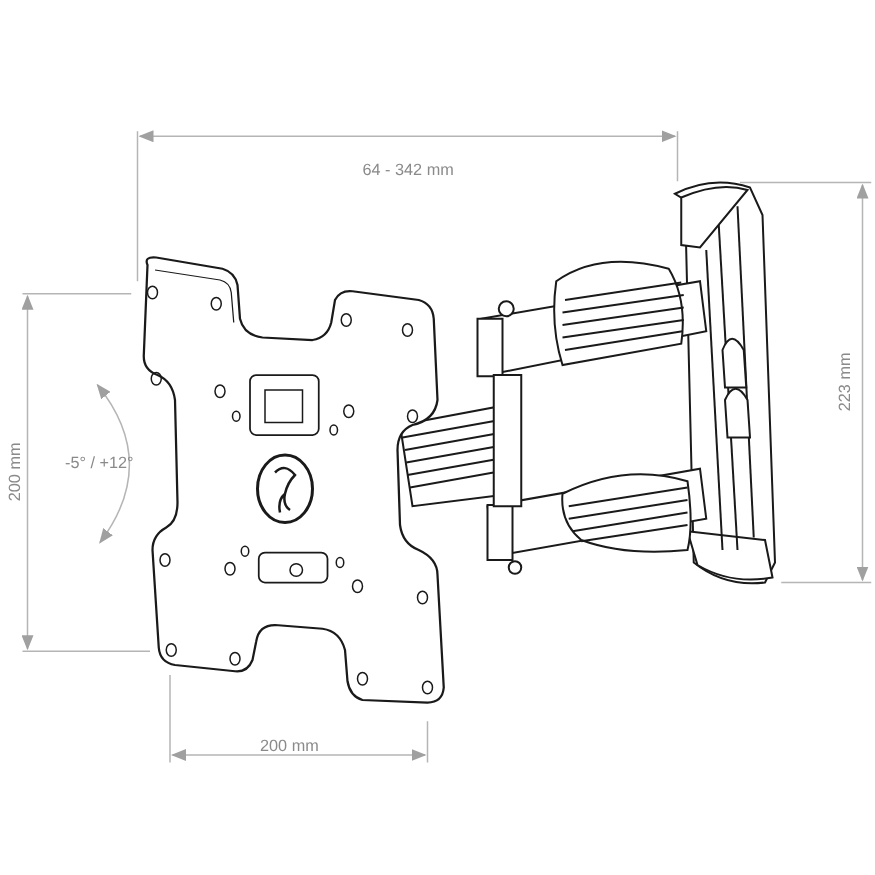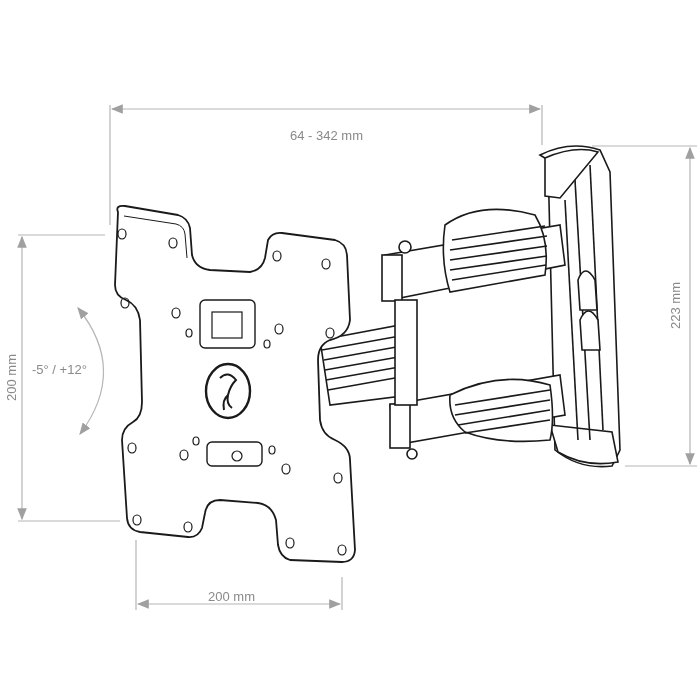--- a/index.html
+++ b/index.html
@@ -127,14 +127,14 @@
         <ellipse cx="342" cy="550" rx="4" ry="5"></ellipse>
       </g>
     </g>
   </svg>
 
   
   <div class="dim-label" style="left:290px; top:91px;margin-top:37px;">64 - 342 mm</div>
   <div class="dim-label vert" style="left:652px; top:298px;">223 mm</div>
   <div class="dim-label vert" style="left:-12px; top:370px;">200 mm</div>
   <div class="dim-label" style="left:208px; top:589px;">200 mm</div>
-  <div class="dim-label" style="left:32px; top:362px;">-5° / +12°</div>
+  <div class="dim-label" style="left:52px; top:362px;">-5° / +12°</div>
 </div>
 
 </body></html>

